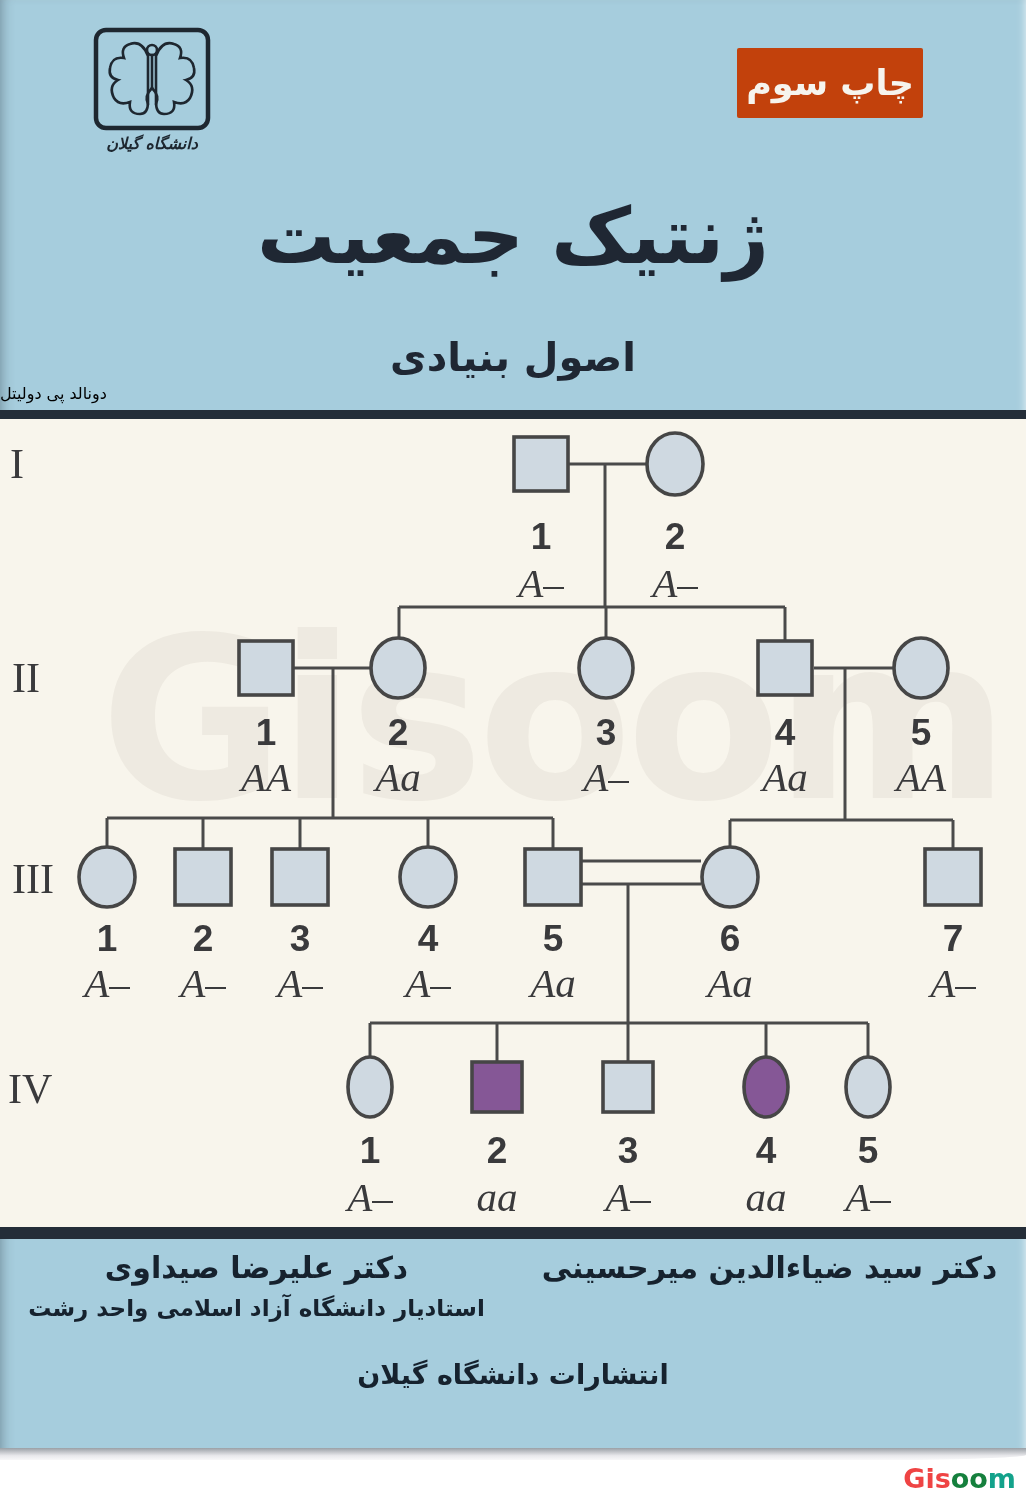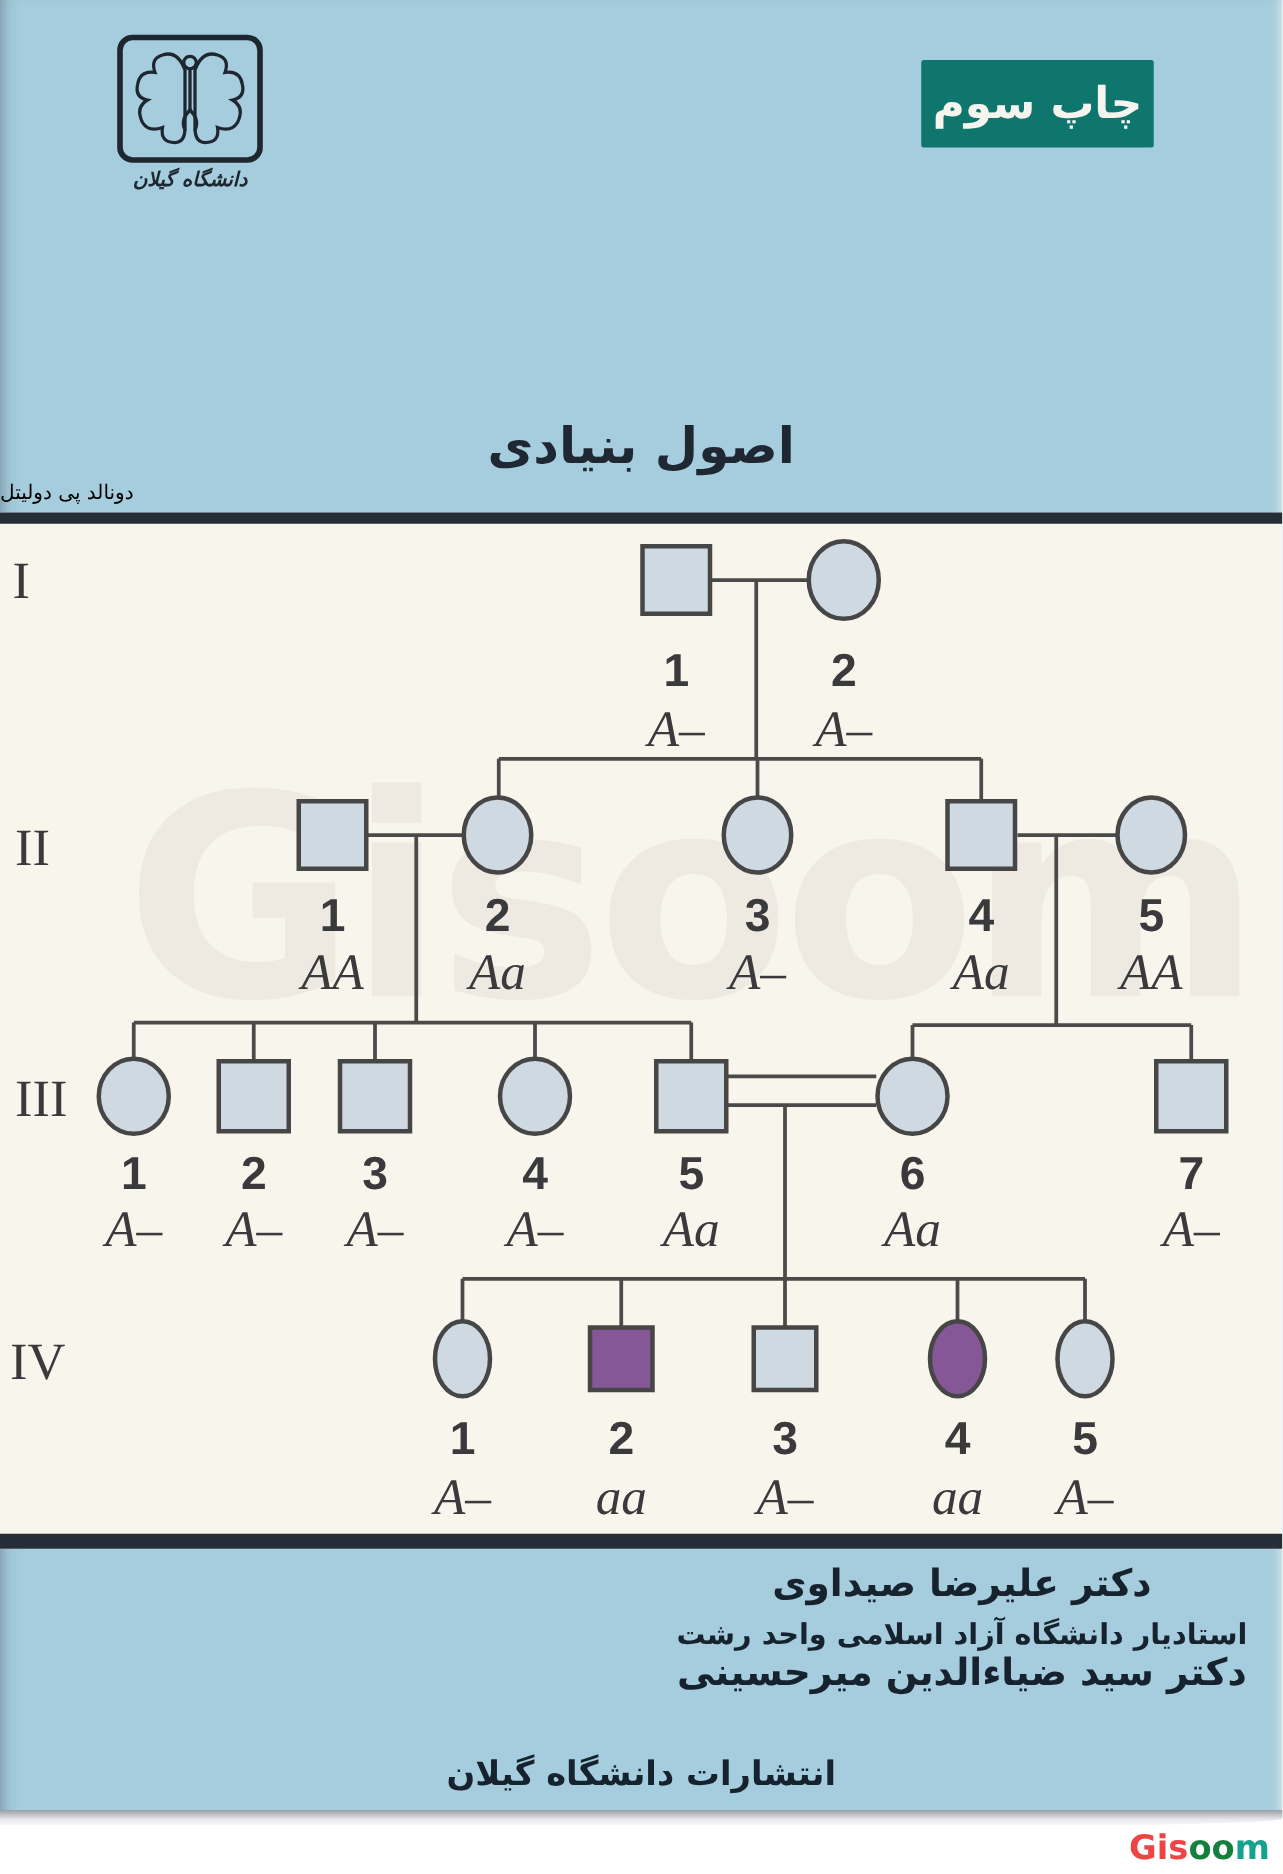--- a/index.html
+++ b/index.html
@@ -4,38 +4,38 @@
 <style>
   html,body{margin:0;padding:0;background:#ffffff;}
   body{width:1026px;height:1499px;position:relative;font-family:"DejaVu Sans",sans-serif;}
   .cover{position:absolute;left:0;top:0;width:1026px;height:1454px;background:#a6cddd;overflow:hidden;
          box-shadow:inset 10px 0 14px -10px rgba(30,40,50,.45), inset -8px 0 10px -8px rgba(255,255,255,.8);}
   
   .logo-block{position:absolute;left:72px;top:26px;width:160px;text-align:center;}
   .logo-svg{display:block;margin:0 auto;}
   .logo-caption{margin-top:2px;font-size:16px;font-style:italic;font-weight:bold;color:#1d2730;direction:rtl;}
   
-  .edition-badge{position:absolute;left:737px;top:48px;width:186px;height:70px;background:#0f766e;
+  .edition-badge{position:absolute;left:737px;top:48px;width:186px;height:70px;background:#c2410c;
                  display:flex;align-items:center;justify-content:center;border-radius:2px;}
   .edition-badge span{color:#f6f4ee;font-size:35px;font-weight:bold;direction:rtl;}
   
   .title{position:absolute;top:196px;left:0;right:0;text-align:center;font-size:78px;font-weight:bold;
          color:#1f2733;direction:rtl;line-height:1.05;}
   .subtitle{position:absolute;top:302px;left:0;right:0;text-align:center;font-size:40px;font-weight:bold;
             color:#1f2733;direction:rtl;margin-top:32px;}
   .author{position:absolute;top:384px;left:0;right:0;text-align:left;font-size:16px;color:#000000;direction:rtl;}
   
   .pedigree-panel{position:absolute;left:0;top:410px;width:1026px;height:808px;background:#f8f5ec;
                   border-top:9px solid #242d38;border-bottom:12px solid #242d38;}
   .pedigree-panel svg{position:absolute;left:0;top:0;}
   .watermark{position:absolute;left:100px;top:170px;font-size:225px;font-weight:bold;letter-spacing:-6px;
              color:rgba(110,105,90,0.07);pointer-events:none;white-space:nowrap;}
   
   .credits{position:absolute;left:0;top:1250px;width:1026px;}
-  .credit-row{display:flex;flex-direction:column;align-items:flex-end;}
+  .credit-row{display:flex;flex-direction:row;}
   .translator{width:50%;text-align:center;direction:rtl;color:#16222e;}
   .translator .t-name{font-size:30px;font-weight:bold;margin-bottom:10px;}
   .translator .t-aff{font-size:23px;font-weight:bold;}
   .publisher{margin-top:38px;text-align:center;font-size:27px;font-weight:bold;color:#16222e;direction:rtl;}
   
   .book-edge{position:absolute;left:0;top:1448px;width:1026px;height:14px;
              background:linear-gradient(#9aa0a6,#e9e9ec 55%,#ffffff);border-radius:0 0 40%/8px 8px;}
   .bottom-strip{position:absolute;left:0;top:1460px;width:1026px;height:39px;background:#ffffff;}
   .gisoom-logo{position:absolute;right:10px;top:1463px;font-size:27px;font-weight:bold;letter-spacing:0px;}
   .gisoom-logo .p1{color:#ef4444;}
@@ -59,20 +59,21 @@
         <path d="M60,62 Q68,70 64,78"></path>
       </g>
     </svg>
     <div class="logo-caption">دانشگاه گیلان</div>
   </div>
 
   <div class="edition-badge">
     <span>چاپ سوم</span>
   </div>
 
+  <div class="title">ژنتیک جمعیت</div>
   <div class="subtitle">اصول بنیادی</div>
   <div class="author">دونالد پی دولیتل</div>
 
   <div class="pedigree-panel">
     <div class="watermark">Gisoom</div>
     <svg id="pedigree-svg" width="1026" height="808" viewBox="0 0 1026 808">
         <line x1="569" y1="45" x2="647" y2="45" stroke="#4a4a4a" stroke-width="3"></line>
         <line x1="605" y1="45" x2="605" y2="188" stroke="#4a4a4a" stroke-width="3"></line>
         <line x1="399" y1="188" x2="785" y2="188" stroke="#4a4a4a" stroke-width="3"></line>
         <line x1="399" y1="188" x2="399" y2="220" stroke="#4a4a4a" stroke-width="3"></line>

